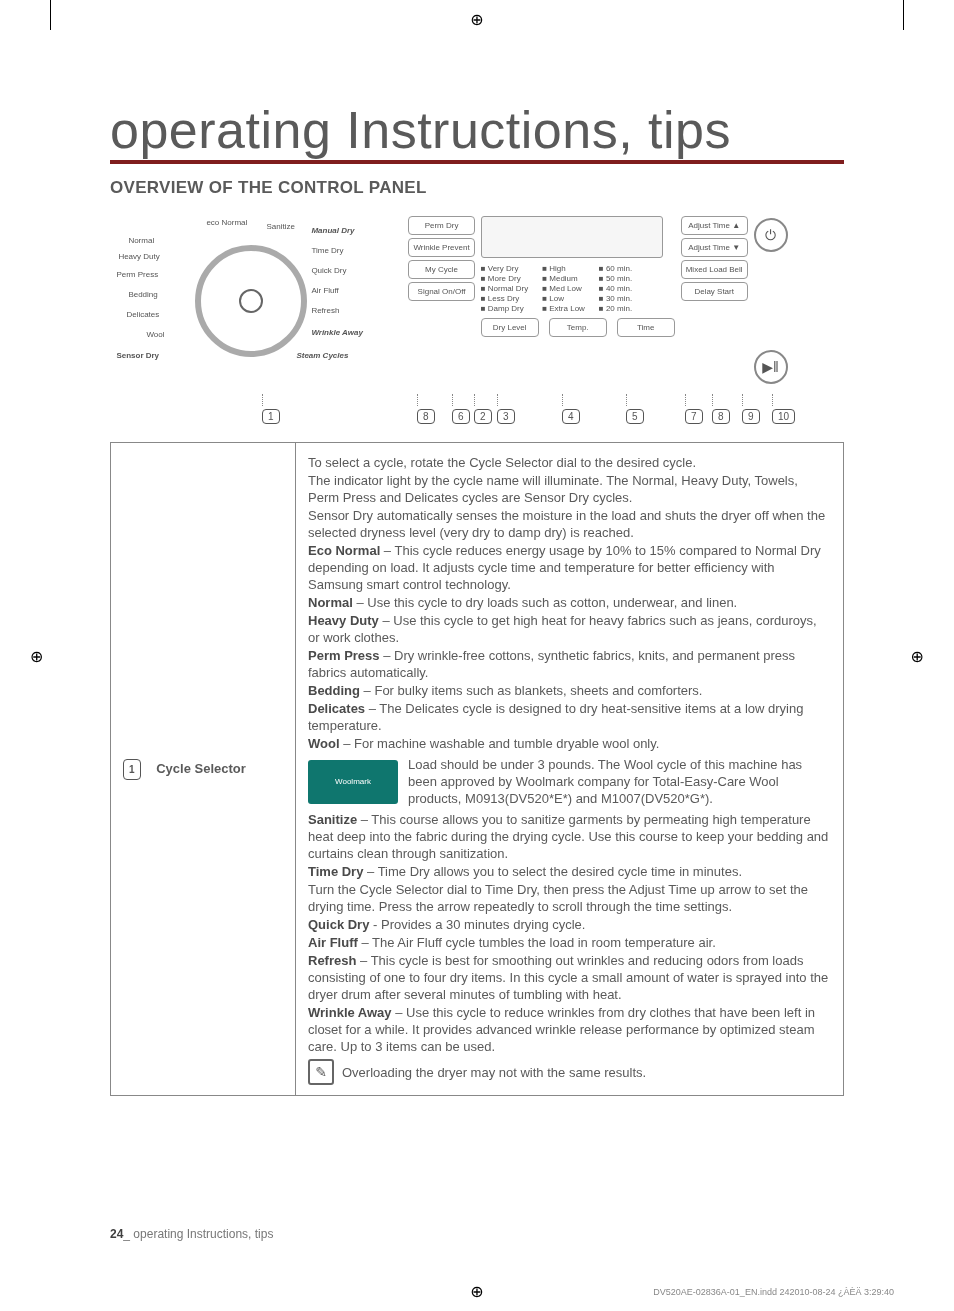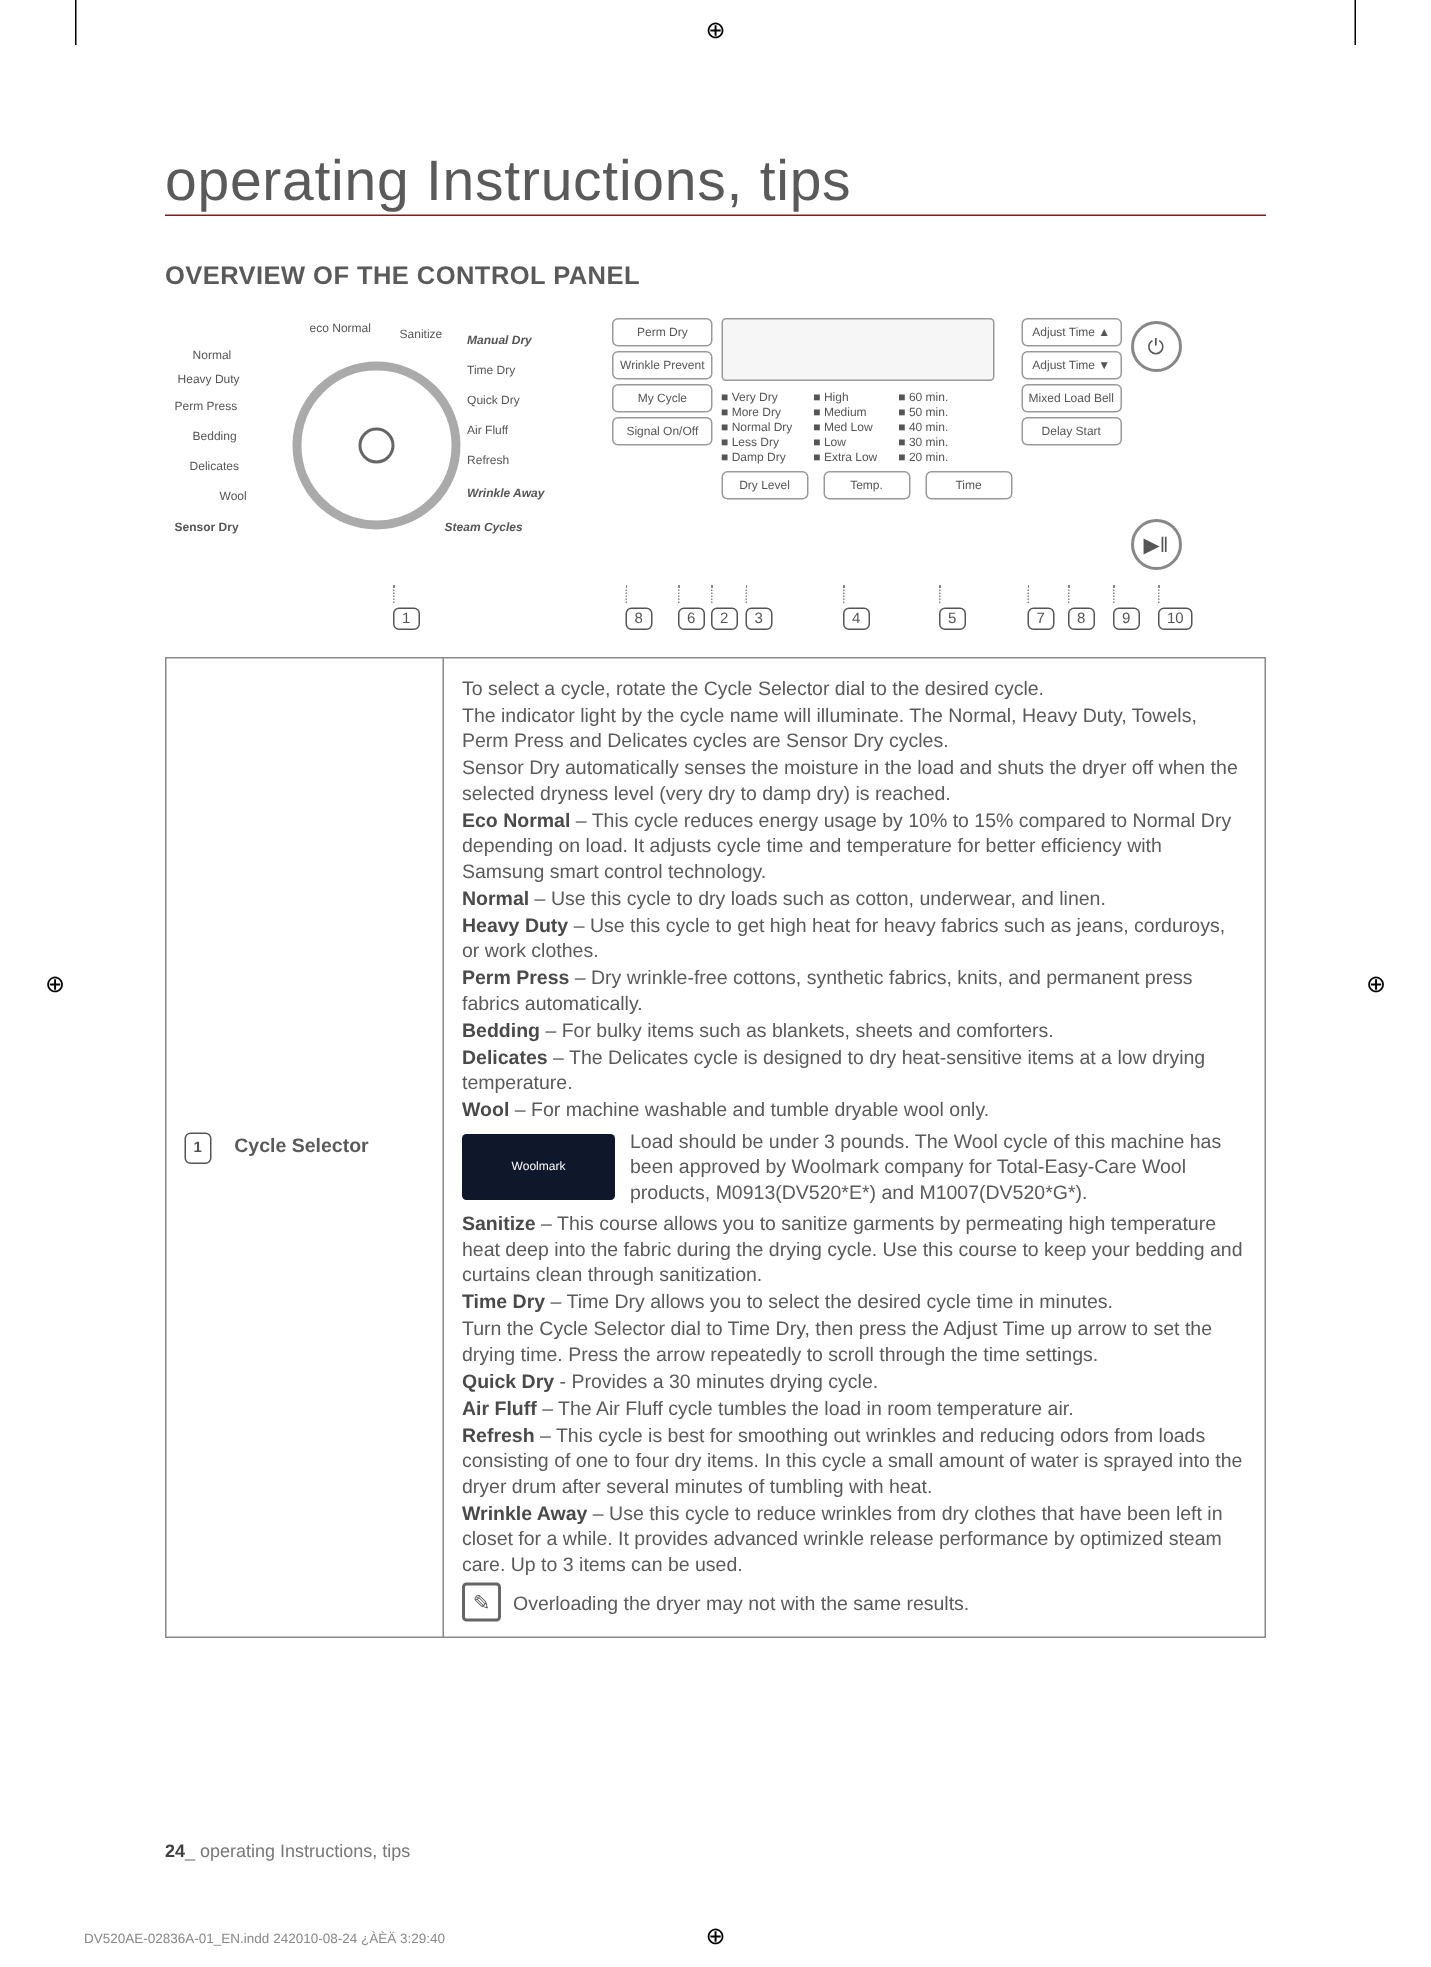--- a/index.html
+++ b/index.html
@@ -24,23 +24,23 @@
   }
   .reg-top { top: 10px; left: 50%; transform: translateX(-50%); }
   .reg-bottom { bottom: 10px; left: 50%; transform: translateX(-50%); }
   .reg-left { top: 50%; left: 30px; transform: translateY(-50%); }
   .reg-right { top: 50%; right: 30px; transform: translateY(-50%); }
   .crop { position:absolute; background:#000; }
   .crop-tl-v { top:0; left:50px; width:1px; height:30px; }
   .crop-tr-v { top:0; right:50px; width:1px; height:30px; }
   h1.page-title {
     font-weight: 300;
-    font-size: 38px;
-    border-bottom: 1px solid #7f1d1d;
-    margin: 0 0 30px 0;
+    font-size: 52px;
+    border-bottom: 4px solid #7f1d1d;
+    margin: 0 0 14px 0;
     letter-spacing: 0.5px;
     color: #5a5a5a;
   }
   h2.subtitle {
     font-size: 17px;
     font-weight: bold;
     margin: 0 0 18px 0;
     color: #5a5a5a;
     letter-spacing: 0.3px;
   }
@@ -151,22 +151,22 @@
   }
   .desc p { margin: 1px 0; }
   .desc b { color: #4a4a4a; }
   .woolmark-box {
     display: flex;
     gap: 10px;
     align-items: center;
     margin: 4px 0;
   }
   .woolmark-badge {
-    width: 102px; height: 44px;
-    background: #0f172a;
+    width: 90px; height: 44px;
+    background: #0f766e;
     border-radius: 3px;
     display: flex; align-items: center; justify-content: center;
     color: #fff; font-size: 8px;
     flex-shrink: 0;
   }
   .note-row { display:flex; gap:8px; align-items:center; margin-top:4px;}
   .note-icon {
     width:22px; height:22px; border:2px solid #666;
     border-radius:3px; display:flex; align-items:center; justify-content:center;
     font-size:14px; color:#555; flex-shrink:0;
@@ -176,21 +176,21 @@
     bottom: 70px;
     left: 110px;
     font-size: 12px;
     color: #777;
   }
   .footer b { color:#404040; }
   .imposition {
     position:absolute;
     bottom: 14px;
     left: 56px; right: 60px;
-    display:flex; justify-content:flex-start;
+    display:flex; justify-content:flex-end;
     font-size: 9px;
     color: #888;
     margin-top: 24px;
   }
 </style>
 </head>
 <body>
 
 <div class="page">
   <span class="reg-mark reg-top">⊕</span>

